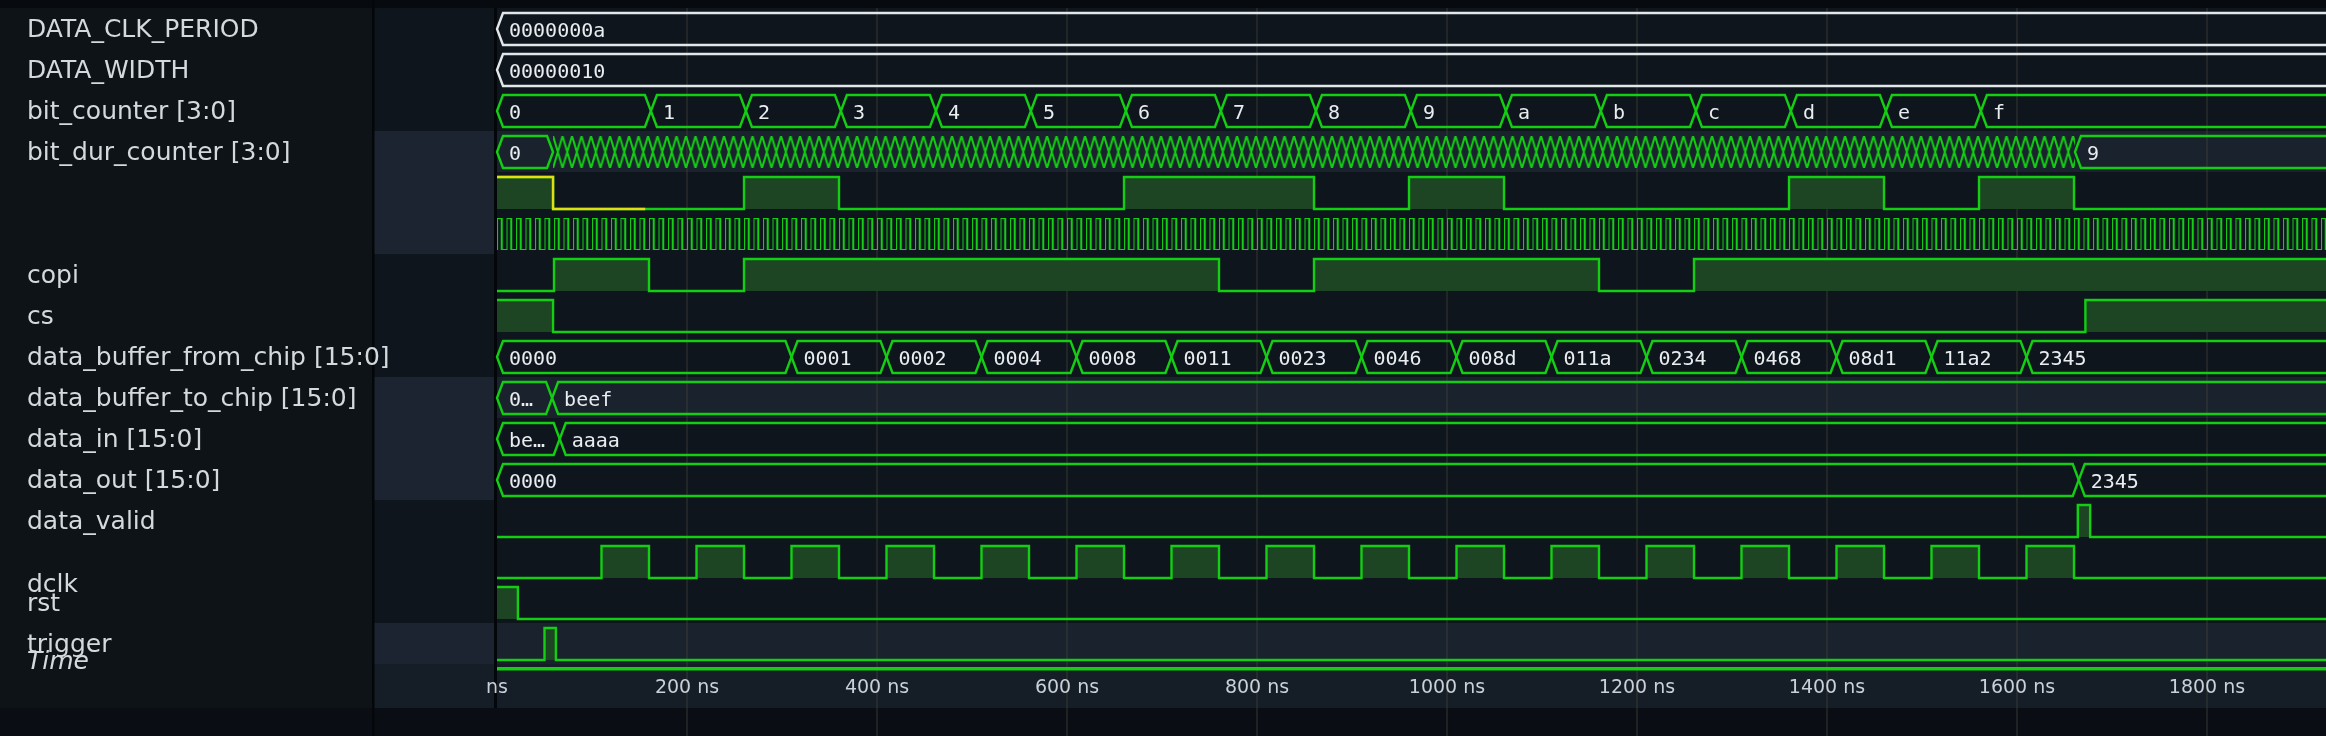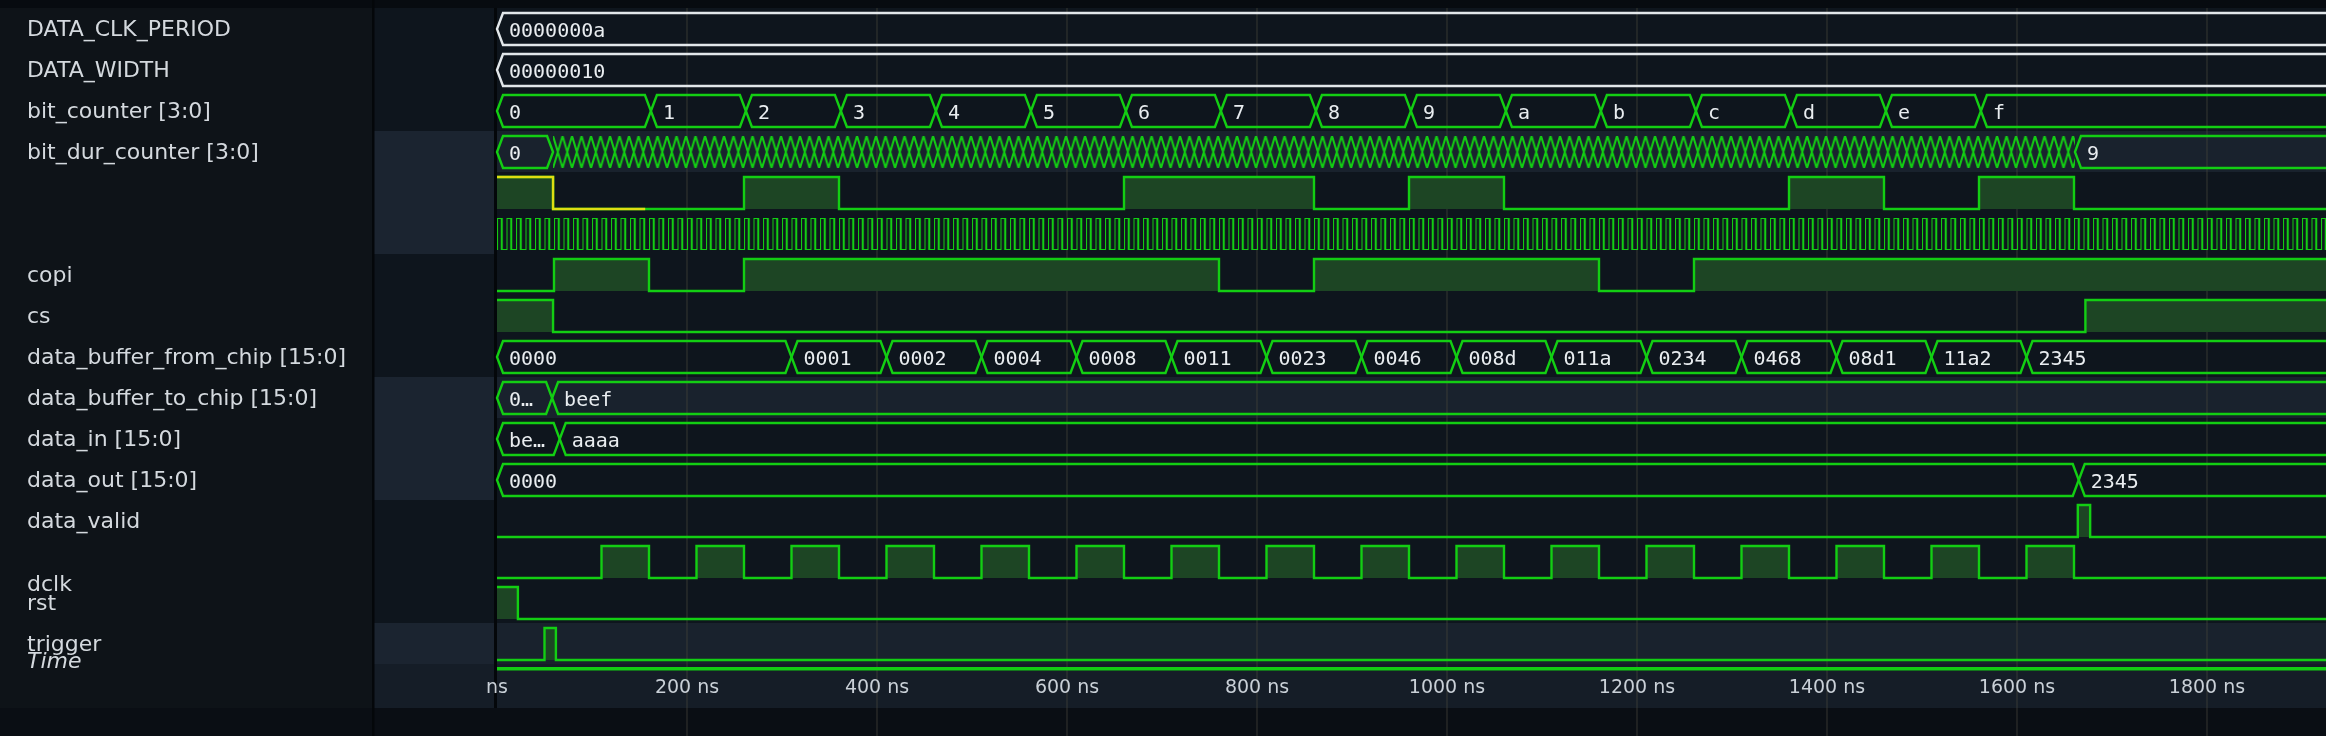--- a/index.html
+++ b/index.html
@@ -1,21 +1,21 @@
 <!DOCTYPE html>
 <html><head>
 <meta charset="utf-8">
 <style>
   html,body{margin:0;padding:0;background:#05080c;}
   .screen{position:relative;width:2326px;height:736px;overflow:hidden;
           font-family:"DejaVu Sans",sans-serif;background:#0e151d;}
   svg text{user-select:none;}
   .names-layer{position:absolute;left:0;top:0;width:372px;height:736px;z-index:2;}
   .name-row{position:absolute;left:0;width:372px;height:41px;display:flex;align-items:center;
-            padding-left:27px;box-sizing:border-box;color:#d4d9de;font-size:22px;white-space:nowrap;}
+            padding-left:27px;box-sizing:border-box;color:#d4d9de;font-size:25px;white-space:nowrap;}
   .name-row.italic{font-style:italic;}
 </style>
 </head>
 <body>
 
 <div class="screen">
   <svg id="wave" width="2326" height="736" viewBox="0 0 2326 736" style="position:absolute;left:0;top:0;z-index:1;">
       <rect x="0" y="0" width="2326" height="736" fill="#0e151d"></rect>
       <rect x="0" y="8" width="372" height="700" fill="#0e1318"></rect>
       <rect x="374" y="131" width="123" height="123" fill="#1b2430"></rect>

